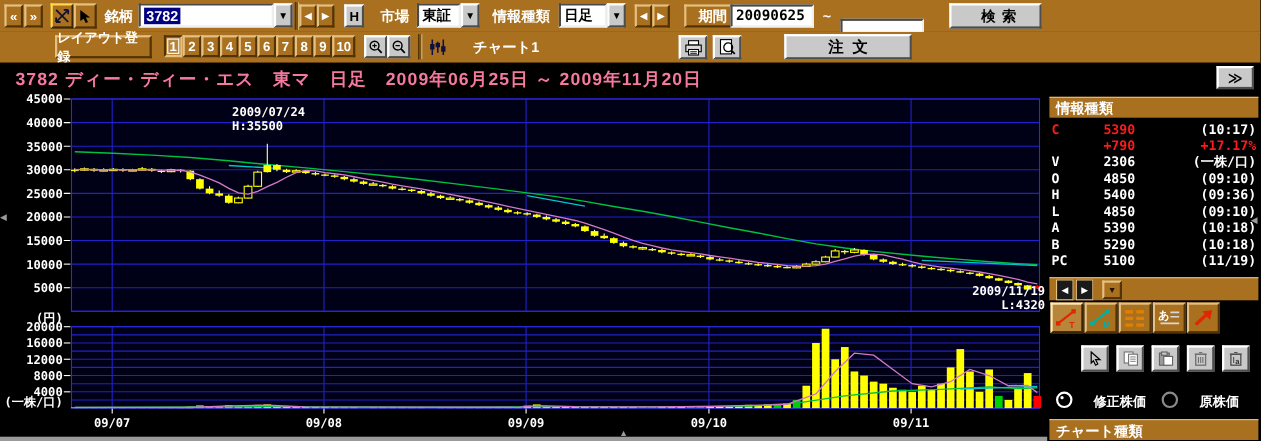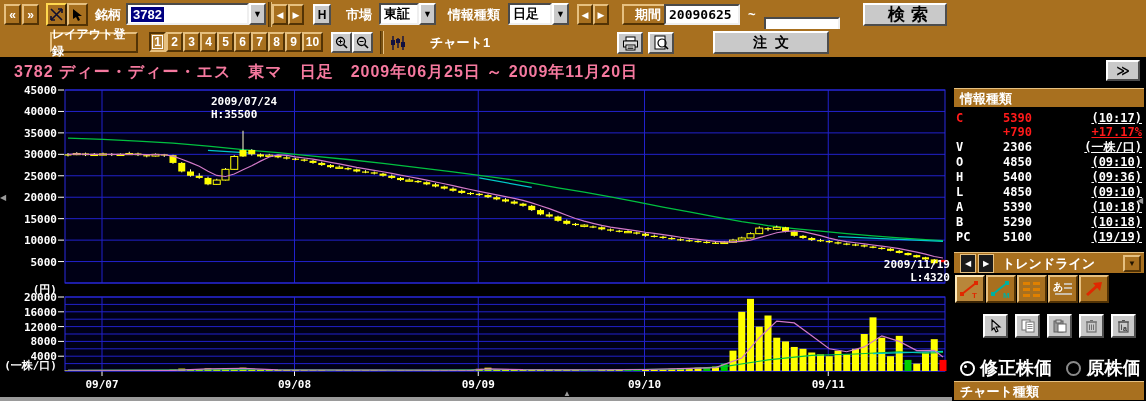--- a/index.html
+++ b/index.html
@@ -34,33 +34,33 @@
   
   #chartwrap{position:absolute;top:85px;left:0;width:952px;height:316px;background:#000;}
   
   #rpanel{position:absolute;top:85px;left:952px;width:194px;height:316px;background:#000;}
   .phead{position:absolute;left:2px;width:190px;height:19px;background:#a8701f;color:#fff;font-weight:bold;
       font-size:13px;line-height:19px;padding-left:6px;box-sizing:border-box;border-top:1px solid #e6c080;}
   .qrow{position:absolute;left:4px;width:186px;height:13px;display:flex;color:#fff;
       font-family:"DejaVu Sans Mono",monospace;font-weight:bold;font-size:12px;line-height:13px;}
   .qrow .ql{width:26px;}
   .qrow .qv{width:50px;text-align:right;}
-  .qrow .qx{flex:1;text-align:right;text-decoration:underline;}
+  .qrow .qx{flex:1;text-align:right;}
   .qrow.red{color:#ff1a1a;}
   .qrow .qx.white{color:#fff;}
   .ttl-btn{width:14px;height:17px;background:#1a1a1a;border:1px solid #e6c080;color:#fff;font-size:8px;
       display:flex;align-items:center;justify-content:center;cursor:pointer;}
   .toolbtn{width:30px;height:28px;}
   .toolbtn.active{border-color:#ffe9b8 #3a2404 #3a2404 #ffe9b8;background:#b8863a;}
   .graybtn{width:25px;height:24px;}
   .radio{width:11px;height:11px;border-radius:50%;border:2px solid #fff;display:inline-block;
       position:relative;vertical-align:-2px;background:#000;}
   .radio.on::after{content:"";position:absolute;left:2px;top:2px;width:3px;height:3px;border-radius:50%;background:#fff;}
   .radio.off{border-color:#8a8a8a;}
-  .rlabel{color:#fff;font-weight:bold;font-size:18px;margin-left:5px;margin-right:10px;}
+  .rlabel{color:#fff;font-weight:bold;font-size:12px;margin-left:19px;margin-right:10px;}
   .edgearrow{position:absolute;color:#9a9a9a;font-size:8px;}
   #botstrip{position:absolute;top:397px;left:0;width:952px;height:4px;background:#9a9a9a;}
   #botarrow{position:absolute;top:389px;left:563px;color:#9a9a9a;font-size:8px;}
   .divider{position:absolute;width:2px;background:#7a5212;border-left:1px solid #523305;border-right:1px solid #e6c080;}
 </style>
 </head>
 <body>
 
 <div id="app">
 
@@ -129,21 +129,21 @@
     <div class="bb abs smallarrow" style="left:593px;top:4px;width:16px;height:21px">
         <span>▶</span>
       </div>
 
     <div class="bb abs" style="left:622px;top:4px;width:52px;height:21px;font-size:13px">
         <span>期間</span>
       </div>
     <input class="val abs" style="left: 664px; top: 4px; width: 76px; height: 21px;" readonly="" value="20090625">
     <div class="tlab" style="left:748px;top:2px">~</div>
     <input class="val abs" style="left: 764px; top: 17px; width: 76px; height: 36px; text-align: center;" readonly="" value="20091120">
-    <div class="gb abs" style="left:863px;top:3px;width:84px;height:23px;font-size:17px;letter-spacing:6px;padding-left:12px">
+    <div class="gb abs" style="left:863px;top:3px;width:84px;height:23px;font-size:13px;letter-spacing:6px;padding-left:12px">
         <span>検索</span>
       </div>
   </div>
 
   <div id="tbar2" class="tbar">
     <div class="bb abs" style="left:50px;top:3px;width:88px;height:21px;font-size:12px">
         <span>レイアウト登録</span>
       </div>
     <div class="abs" style="left:149px;top:3px;display:flex">
       <div class="bb numbtn active">
@@ -661,31 +661,30 @@
       <span class="qx">(10:18)</span>
       </div>
     <div class="qrow" style="top:131px">
       <span class="ql">B</span>
       <span class="qv">5290</span>
       <span class="qx">(10:18)</span>
       </div>
     <div class="qrow" style="top:146px">
       <span class="ql">PC</span>
       <span class="qv">5100</span>
-      <span class="qx">(19/19)</span>
+      <span class="qx">(11/19)</span>
       </div>
 
     <div class="phead" style="top:167px;height:21px;display:flex;align-items:center">
       <div class="ttl-btn" style="margin-right:2px">
           <span>◀</span>
         </div>
       <div class="ttl-btn" style="margin-right:8px">
           <span>▶</span>
         </div>
-      <span style="flex:1">トレンドライン</span>
       <div class="bb" style="width:18px;height:17px;font-size:8px;margin-right:3px;color:#201400">
           <span>▼</span>
         </div>
     </div>
 
     <div class="abs" style="left:3px;top:190px;display:flex;gap:1px">
       <div class="bb toolbtn active">
         <svg width="22" height="20" viewBox="0 0 22 20">
           <path d="M3 15 L17 4" stroke="#e02800" stroke-width="2"></path>
           <rect x="1" y="13" width="4" height="4" fill="#e02800"></rect>

